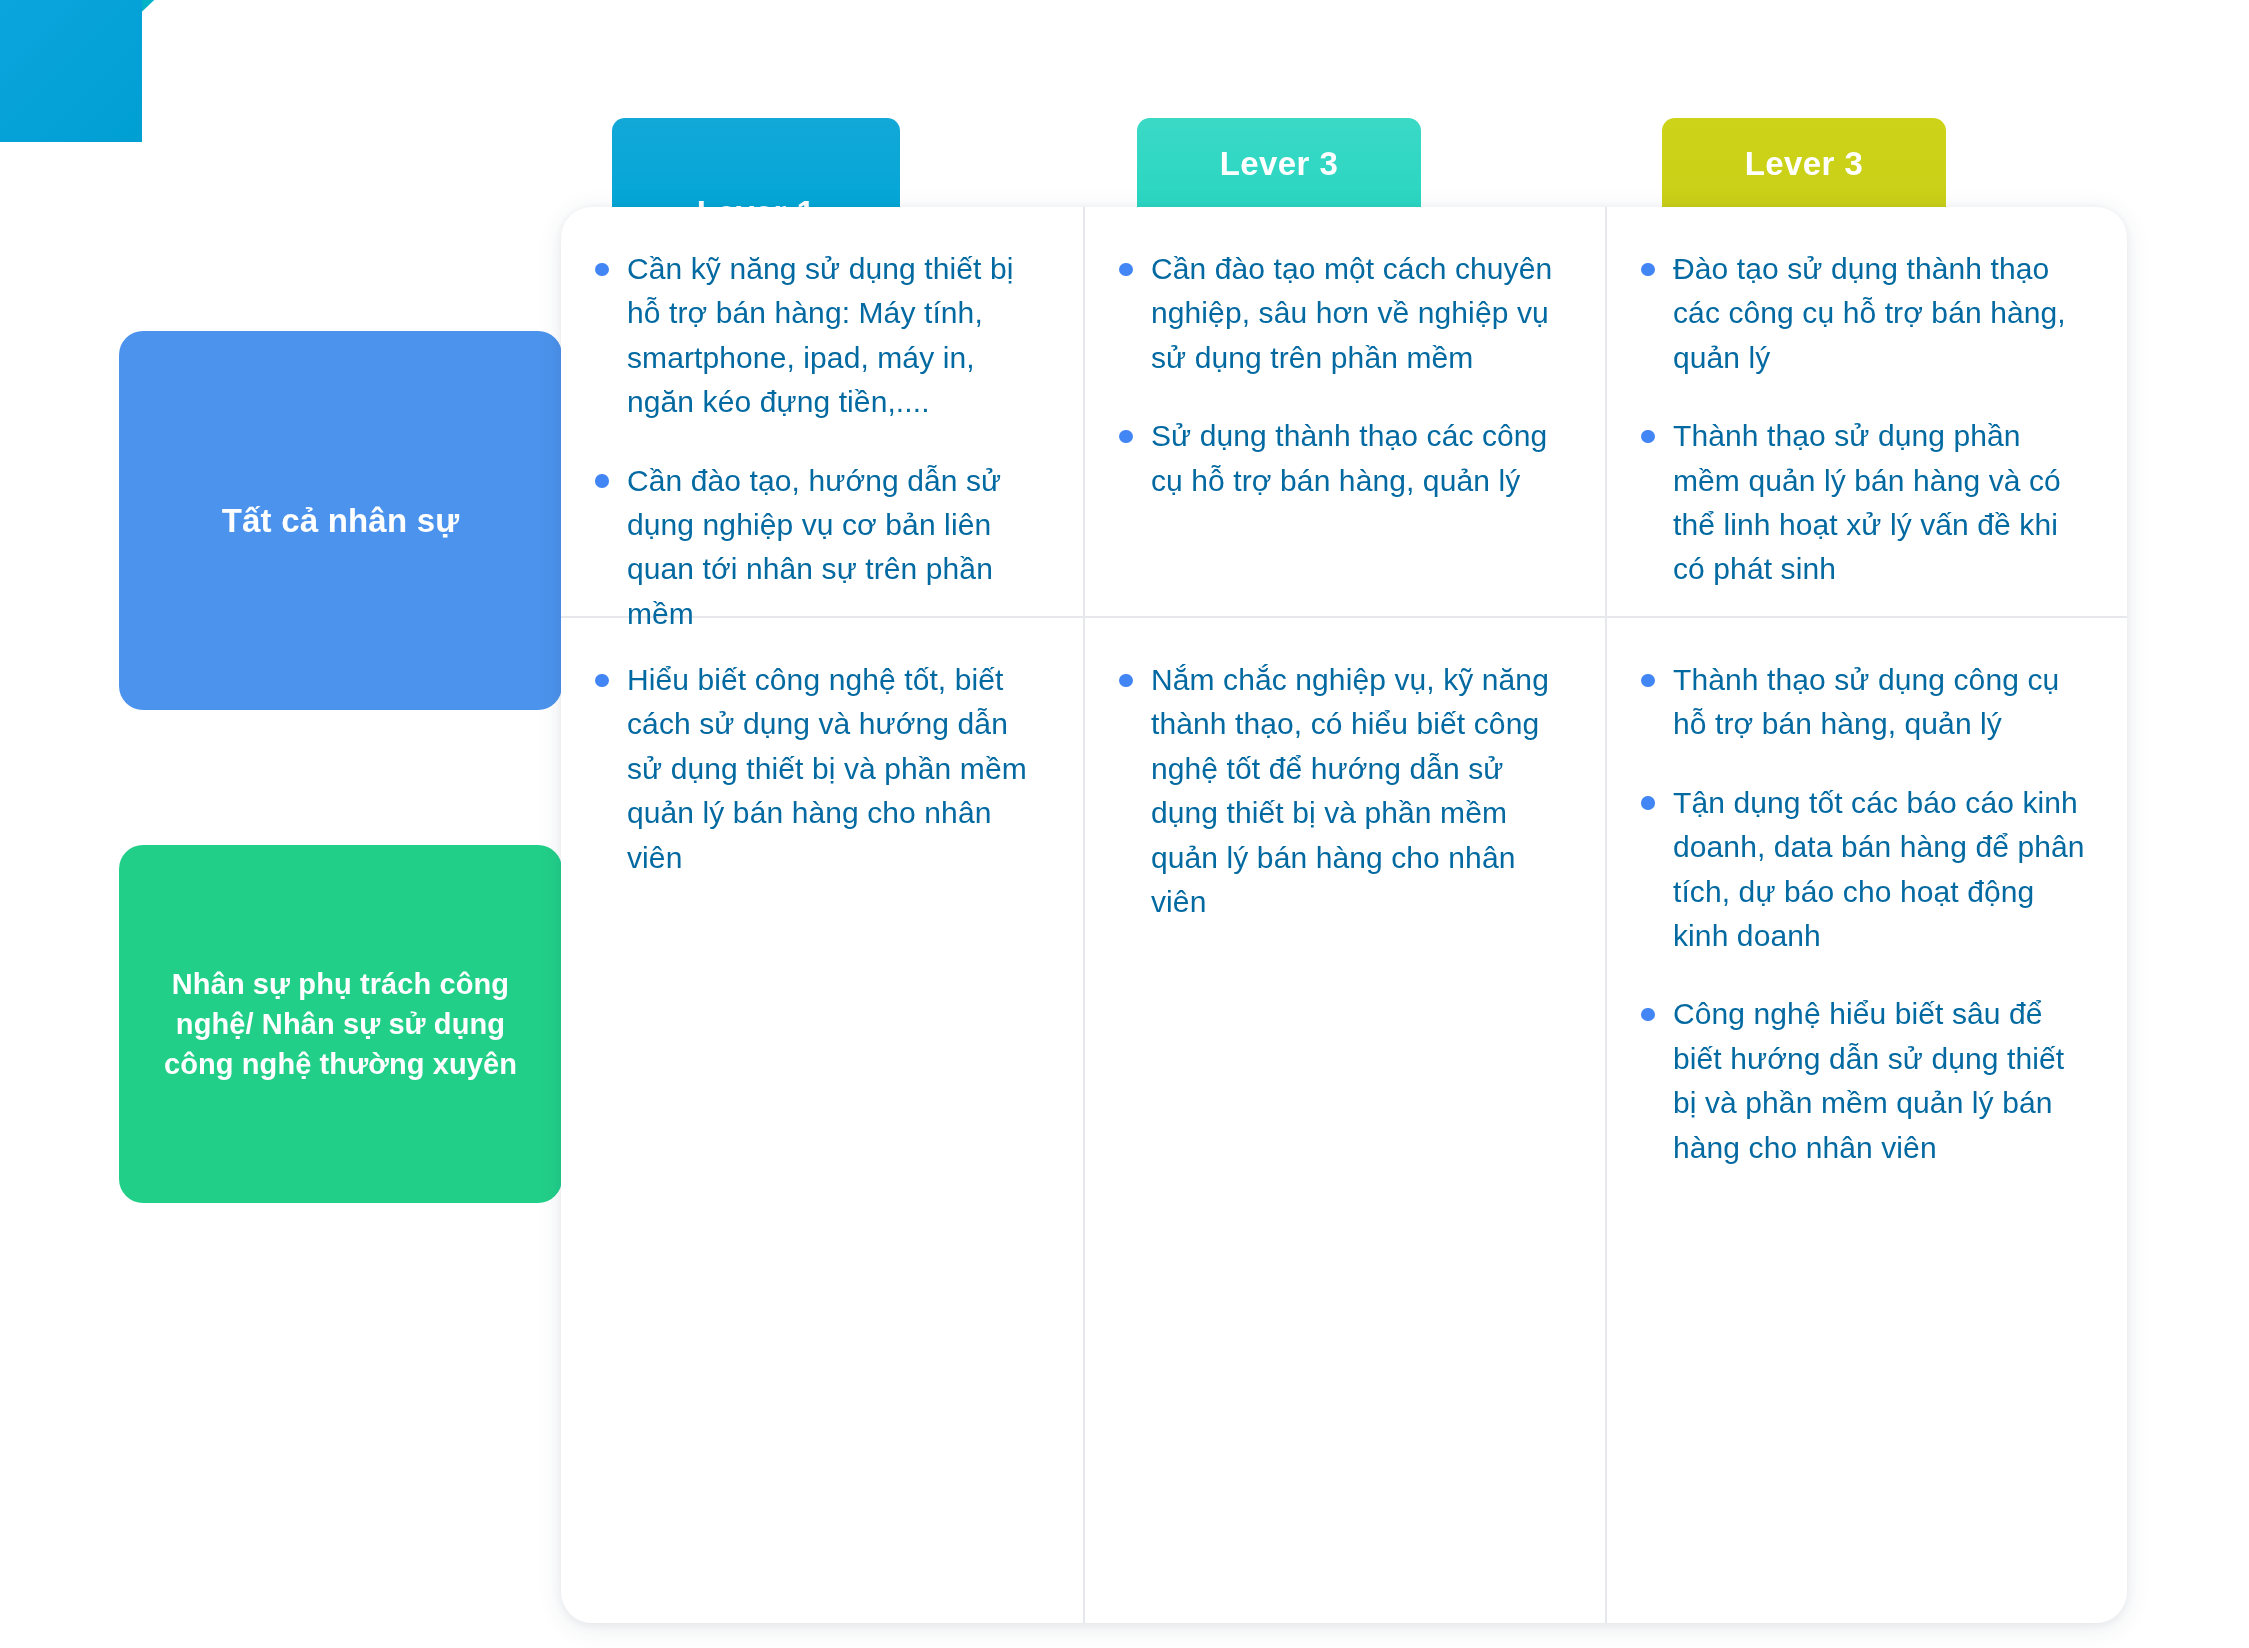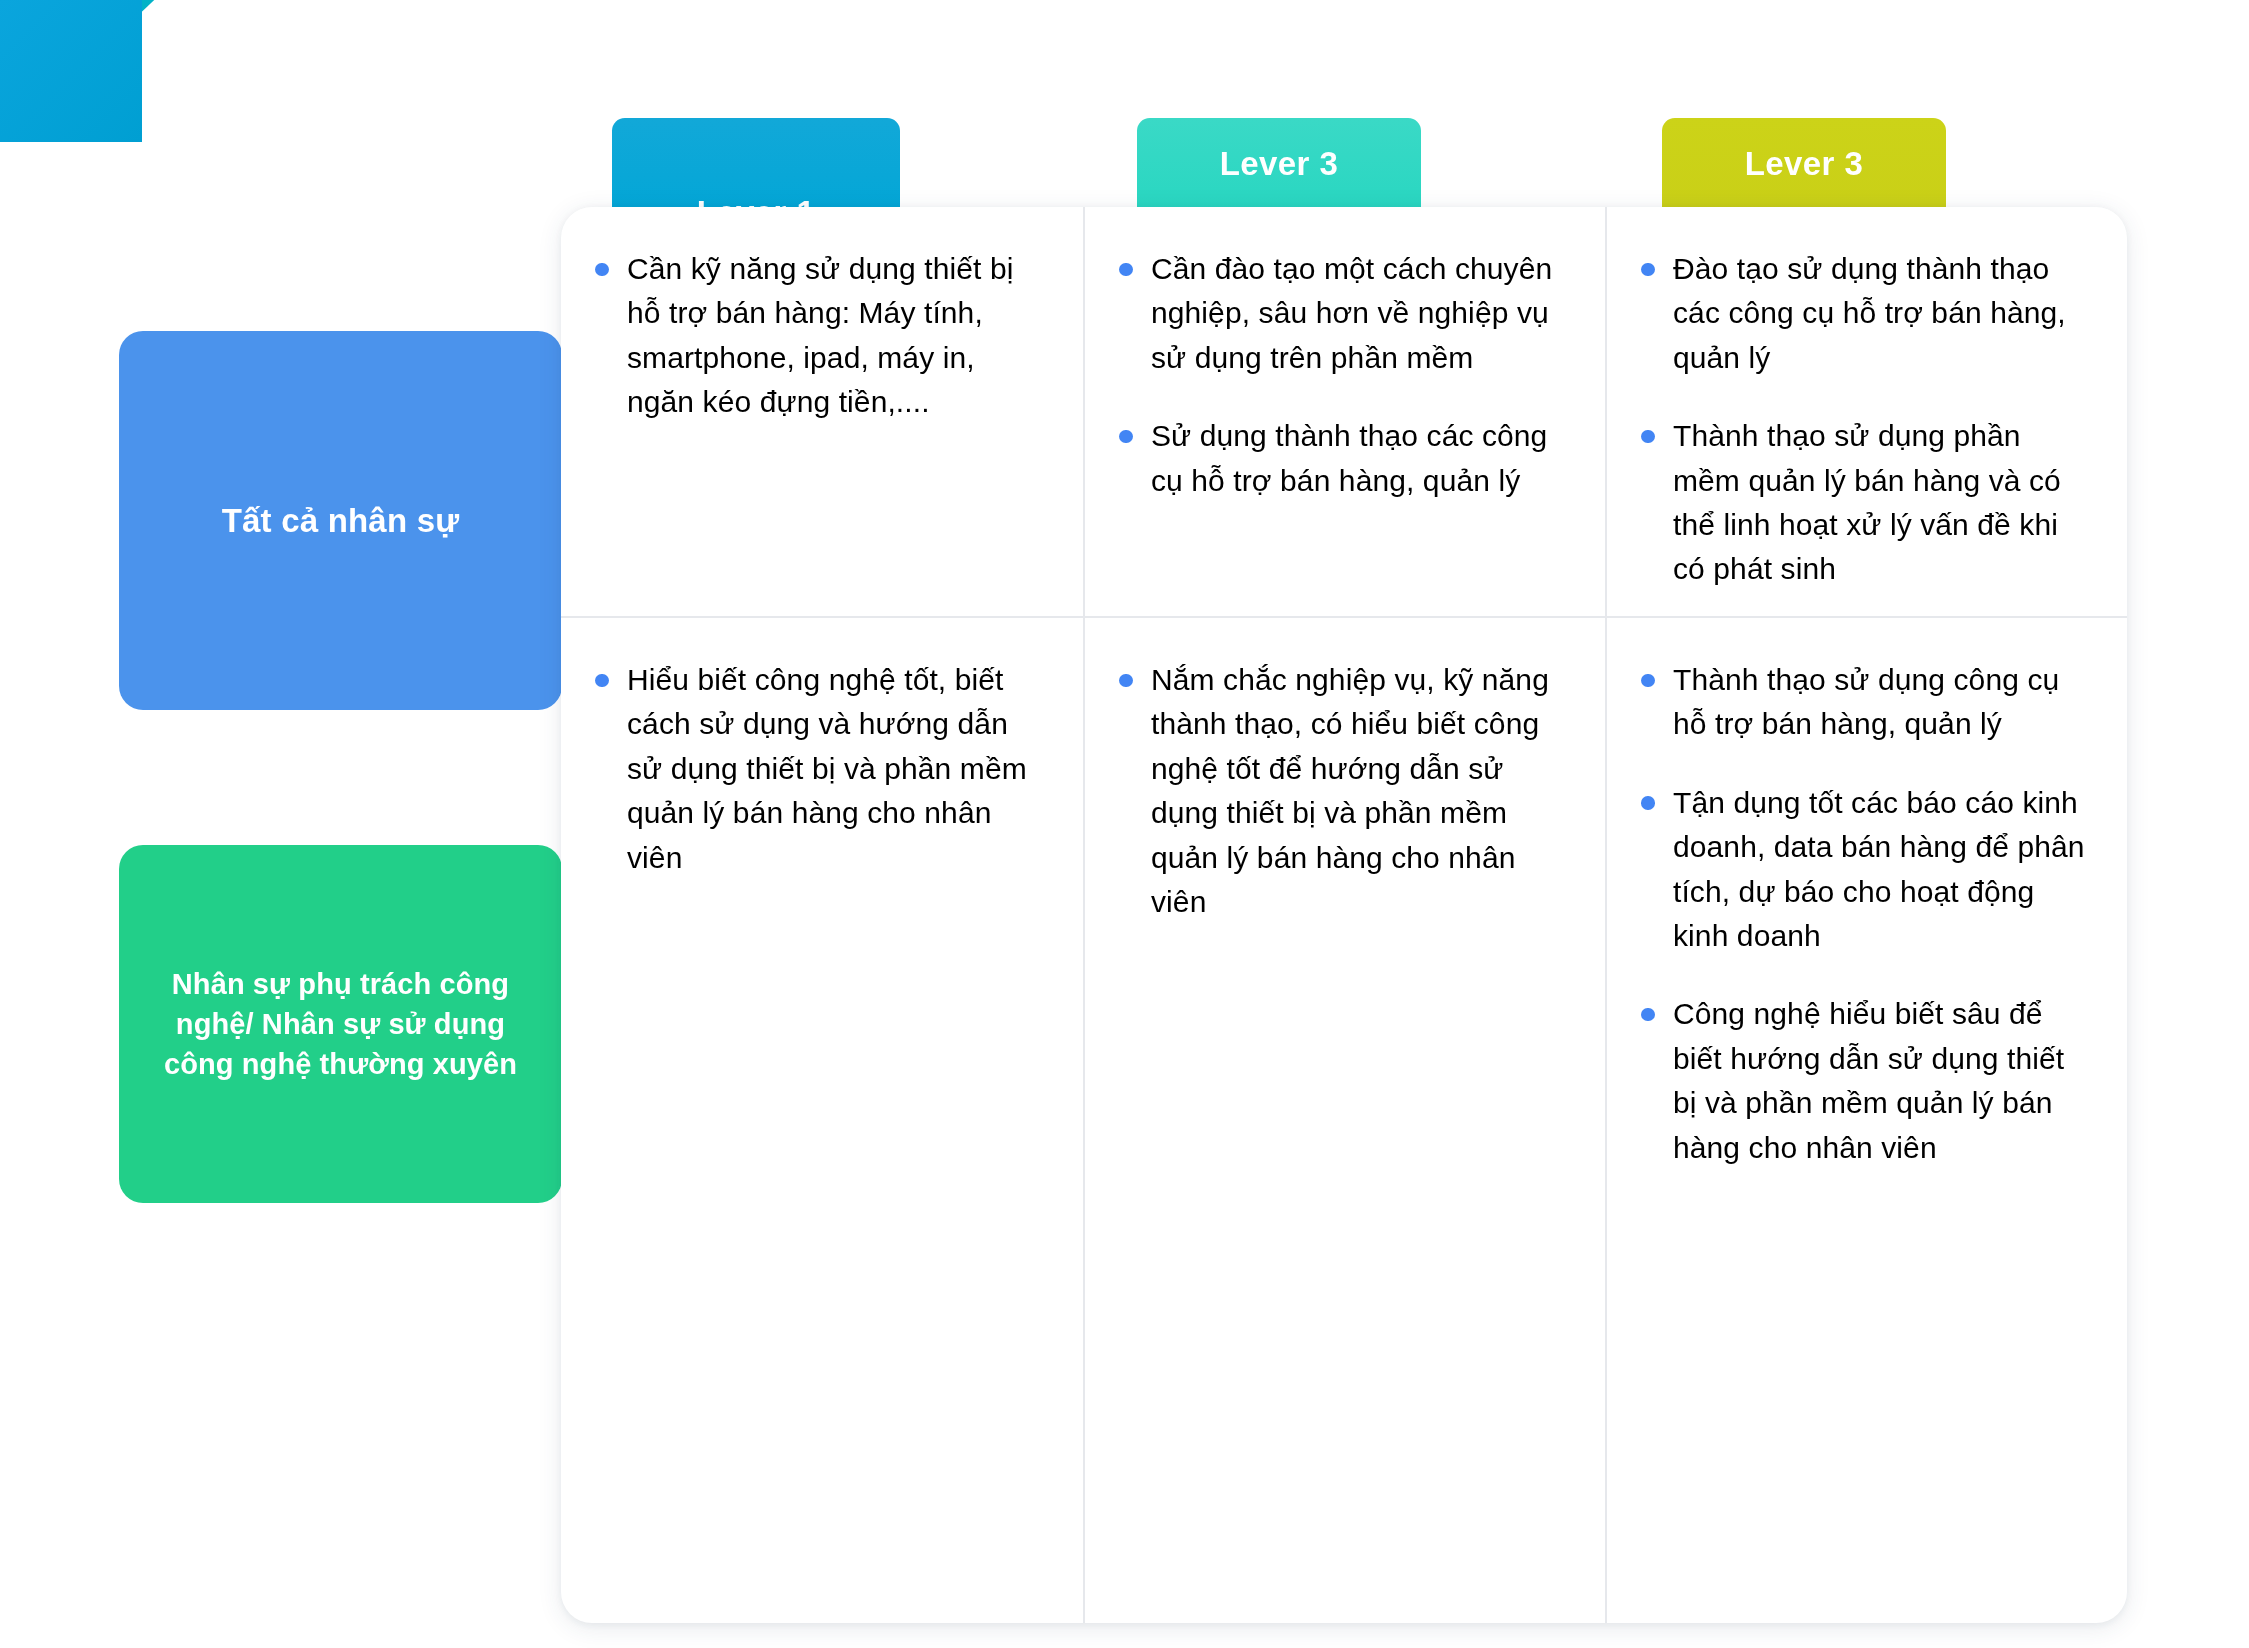--- a/index.html
+++ b/index.html
@@ -125,21 +125,21 @@
   
   ul.bullets {
     list-style: none;
     margin: 0;
     padding: 0;
   }
   ul.bullets li {
     position: relative;
     padding-left: 33px;
     margin-bottom: 34px;
-    color: #000000;
+    color: #0369a1;
     font-size: 30px;
     line-height: 1.48;
     letter-spacing: 0.1px;
   }
   ul.bullets li:last-child { margin-bottom: 0; }
   ul.bullets li .dot {
     position: absolute;
     left: 1.4px;
     top: 15.6px;
     width: 13.5px;
@@ -172,20 +172,21 @@
   <div class="tab tab-3">
     <span>Lever 3</span>
   </div>
 
   <div class="card">
     <div class="grid">
 
       <div class="cell r1 c1">
         <ul class="bullets">
           <li><span class="dot"></span><span>Cần kỹ năng sử dụng thiết bị hỗ trợ bán hàng: Máy tính, smartphone, ipad, máy in, ngăn kéo đựng tiền,....</span></li>
+          <li><span class="dot"></span><span>Cần đào tạo, hướng dẫn sử dụng nghiệp vụ cơ bản liên quan tới nhân sự trên phần mềm</span></li>
         </ul>
       </div>
 
       <div class="cell r1 c2">
         <ul class="bullets">
           <li><span class="dot"></span><span>Cần đào tạo một cách chuyên nghiệp, sâu hơn về nghiệp vụ sử dụng trên phần mềm</span></li>
           <li><span class="dot"></span><span>Sử dụng thành thạo các công cụ hỗ trợ bán hàng, quản lý</span></li>
         </ul>
       </div>
 

